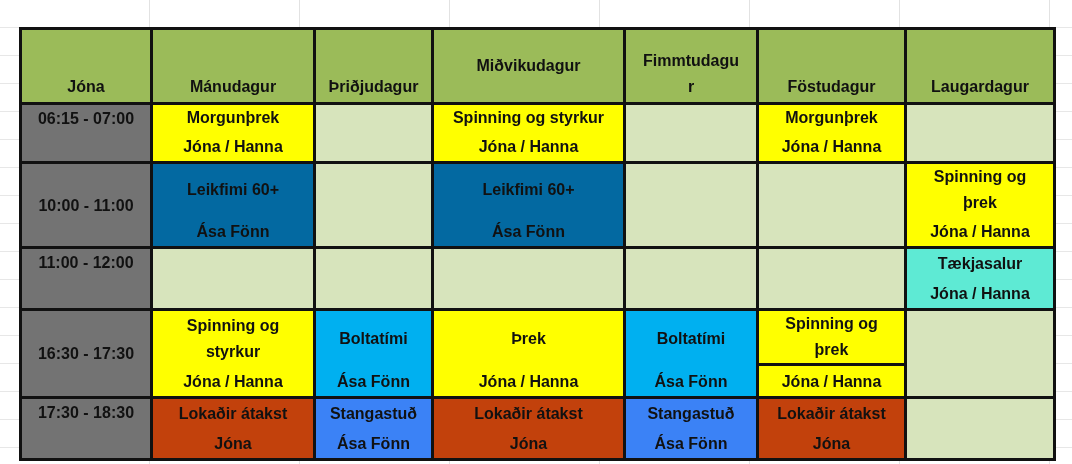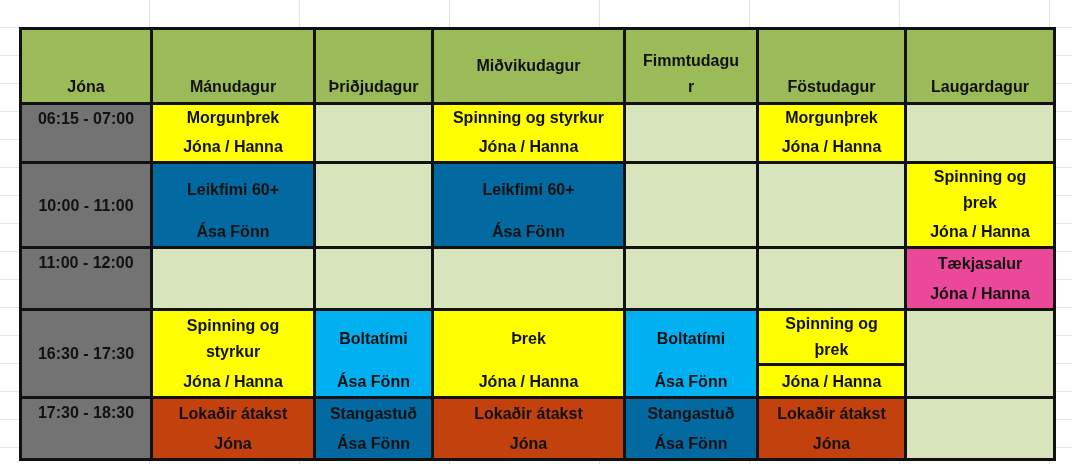--- a/index.html
+++ b/index.html
@@ -15,22 +15,22 @@
   .tbl td, .tbl th { border:3px solid #111; padding:0; text-align:center;
          font-weight:bold; font-size:16px; color:#111; line-height:27px; overflow:hidden; }
   .tbl th { background:#9bbb59; vertical-align:bottom; padding-bottom:2px; }
   .tbl th.wrap { vertical-align:top; line-height:26px; padding-top:18px; }
   .time { background:#737373; vertical-align:top; }
   .empty { background:#d7e4bc; }
   .y { background:#ffff00; }
   .r { background:#0369a1; }
   .b { background:#00b0f0; }
   .lb { background:#c2410c; }
-  .o { background:#0369a1; }
-  .p { background:#ec4899; }
+  .o { background:#3b82f6; }
+  .p { background:#5eead4; }
   .cell { display:flex; flex-direction:column; height:100%; }
   .cell .top { flex:1; display:flex; align-items:center; justify-content:center; line-height:26px; }
   .cell .bot { height:30px; display:flex; align-items:center; justify-content:center;text-align:center; }
 </style>
 </head>
 <body>
 
 <div class="sheet-grid"></div>
 
 <table class="tbl">

